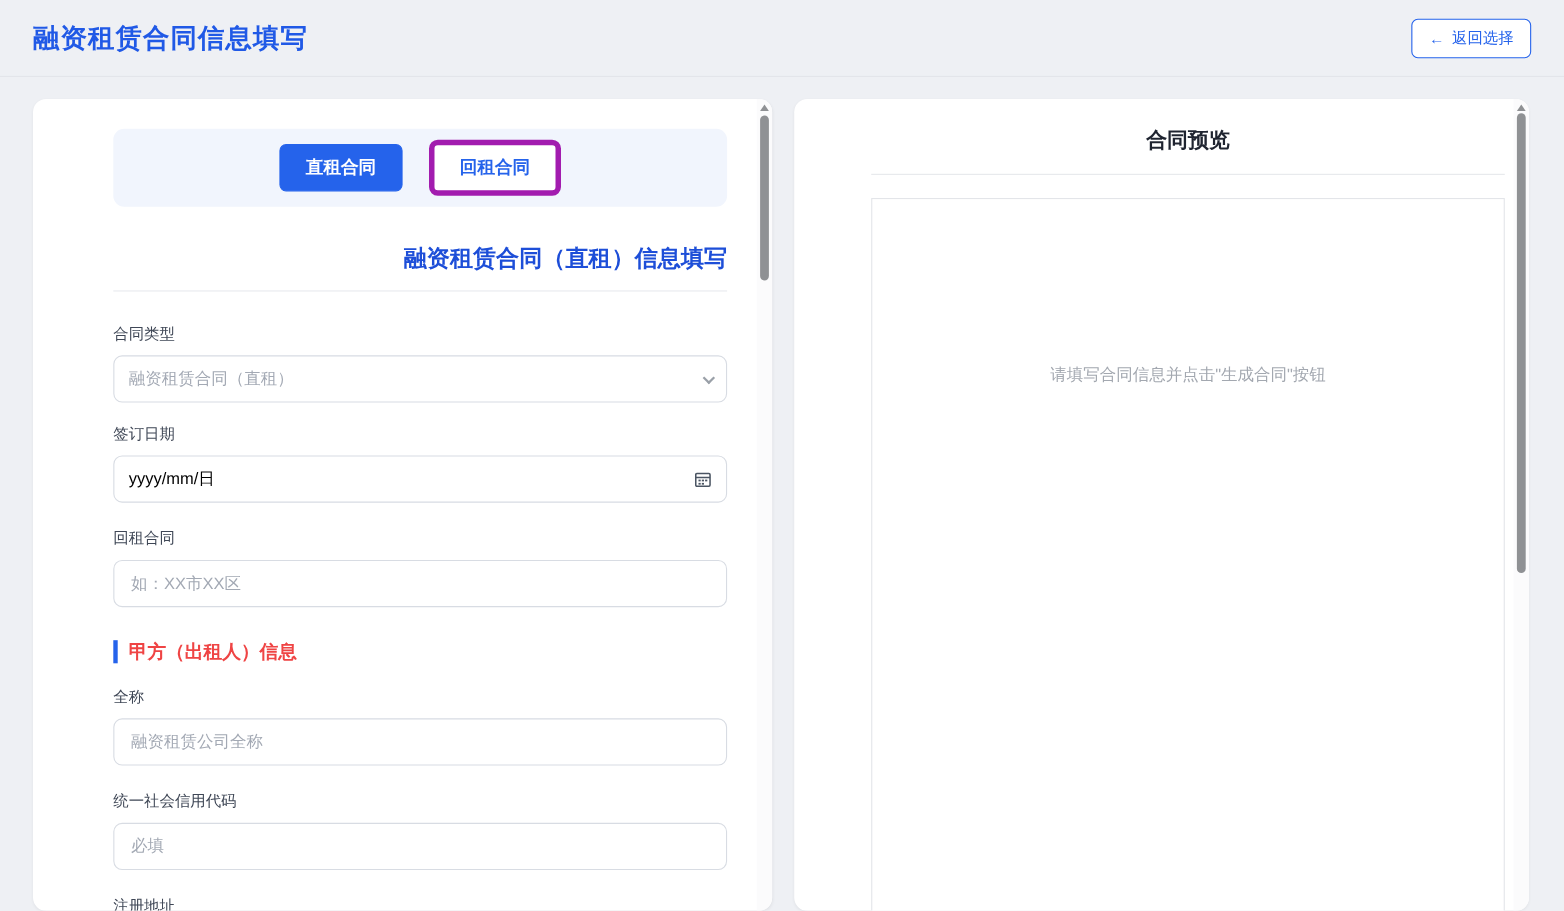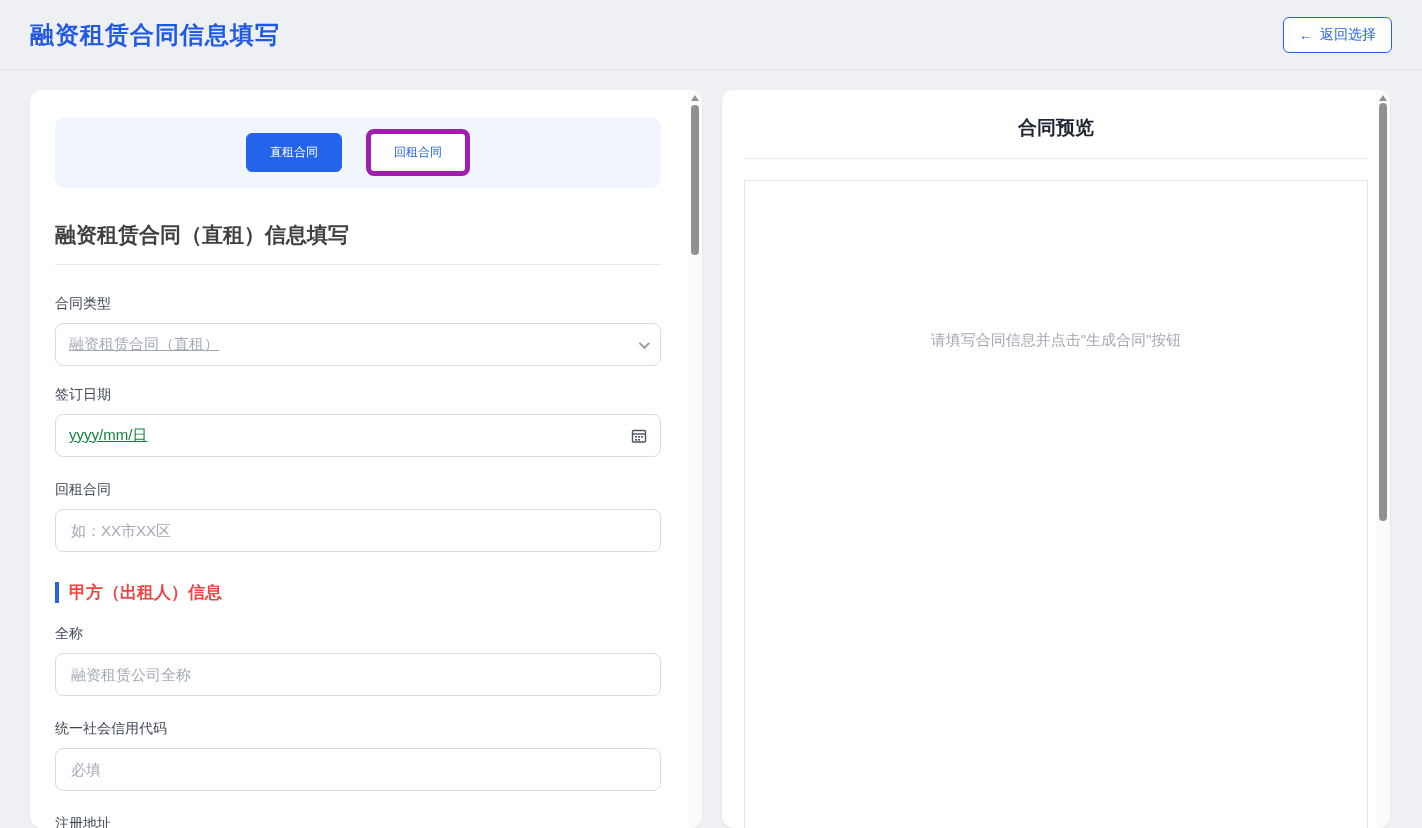--- a/index.html
+++ b/index.html
@@ -47,20 +47,21 @@
     padding: 20px 30px 0 30px;
     height: 758px;
   }
   .card {
     background: #ffffff;
     border-radius: 12px;
     box-shadow: 0 1px 3px rgba(0,0,0,0.06);
     position: relative;
     overflow: hidden;
     height: 738px;
+    padding-left: 48px;
   }
   .card.form-card   { width: 672px; }
   .card.preview-card{ width: 668px; }
 
   
   .scrollbar {
     position: absolute;
     top: 0; right: 0;
     width: 14px; height: 100%;
     background: #fbfbfc;
@@ -88,44 +89,45 @@
   .toggle-strip {
     height: 71px;
     background: #f1f5fd;
     border-radius: 10px;
     display: flex;
     align-items: center;
     justify-content: center;
     gap: 24px;
   }
   .toggle-btn {
-    font-size: 12px;
+    font-size: 16px;
     padding: 10px 23px;
     border-radius: 6px;
     cursor: pointer;
     font-family: inherit;
+    font-weight: bold;
   }
   .toggle-btn.active {
     background: #2563eb;
     border: 1px solid #2563eb;
     color: #ffffff;
   }
   .toggle-btn.inactive {
     background: #ffffff;
     border: 5px solid #a21caf;
     color: #2563eb;
     border-radius: 8px;
   }
 
   .form-heading {
     margin-top: 33px;
-    text-align: left;
+    text-align: right;
     font-size: 21px;
     font-weight: bold;
-    color: #404040;
+    color: #1d4ed8;
     padding-bottom: 15px;
     border-bottom: 1px solid #e8eaee;
   }
 
   .form-body { margin-top: 30px; }
   .field { margin-bottom: 24px; }
   .field-label {
     display: block;
     font-size: 14px;
     color: #3f4756;
@@ -155,24 +157,23 @@
     height: 43px;
     border: 1px solid #d8dce3;
     border-radius: 8px;
     padding: 0 13px;
     display: flex;
     align-items: center;
     justify-content: space-between;
     font-size: 15px;
     cursor: pointer;
     background: #ffffff;
-    text-decoration: underline;
   }
   .select-box { color: #a3a9b4; }
-  .date-box   { color: #15803d; gap: 24px; }
+  .date-box   { color: #000000; gap: 24px; }
   .chevron-down {
     width: 8px; height: 8px;
     border-right: 2px solid #9aa0a8;
     border-bottom: 2px solid #9aa0a8;
     transform: rotate(45deg) translateY(-2px);
   }
   .calendar-icon { display: inline-flex; }
 
   .section-header {
     margin: 30px 0 22px 0;

